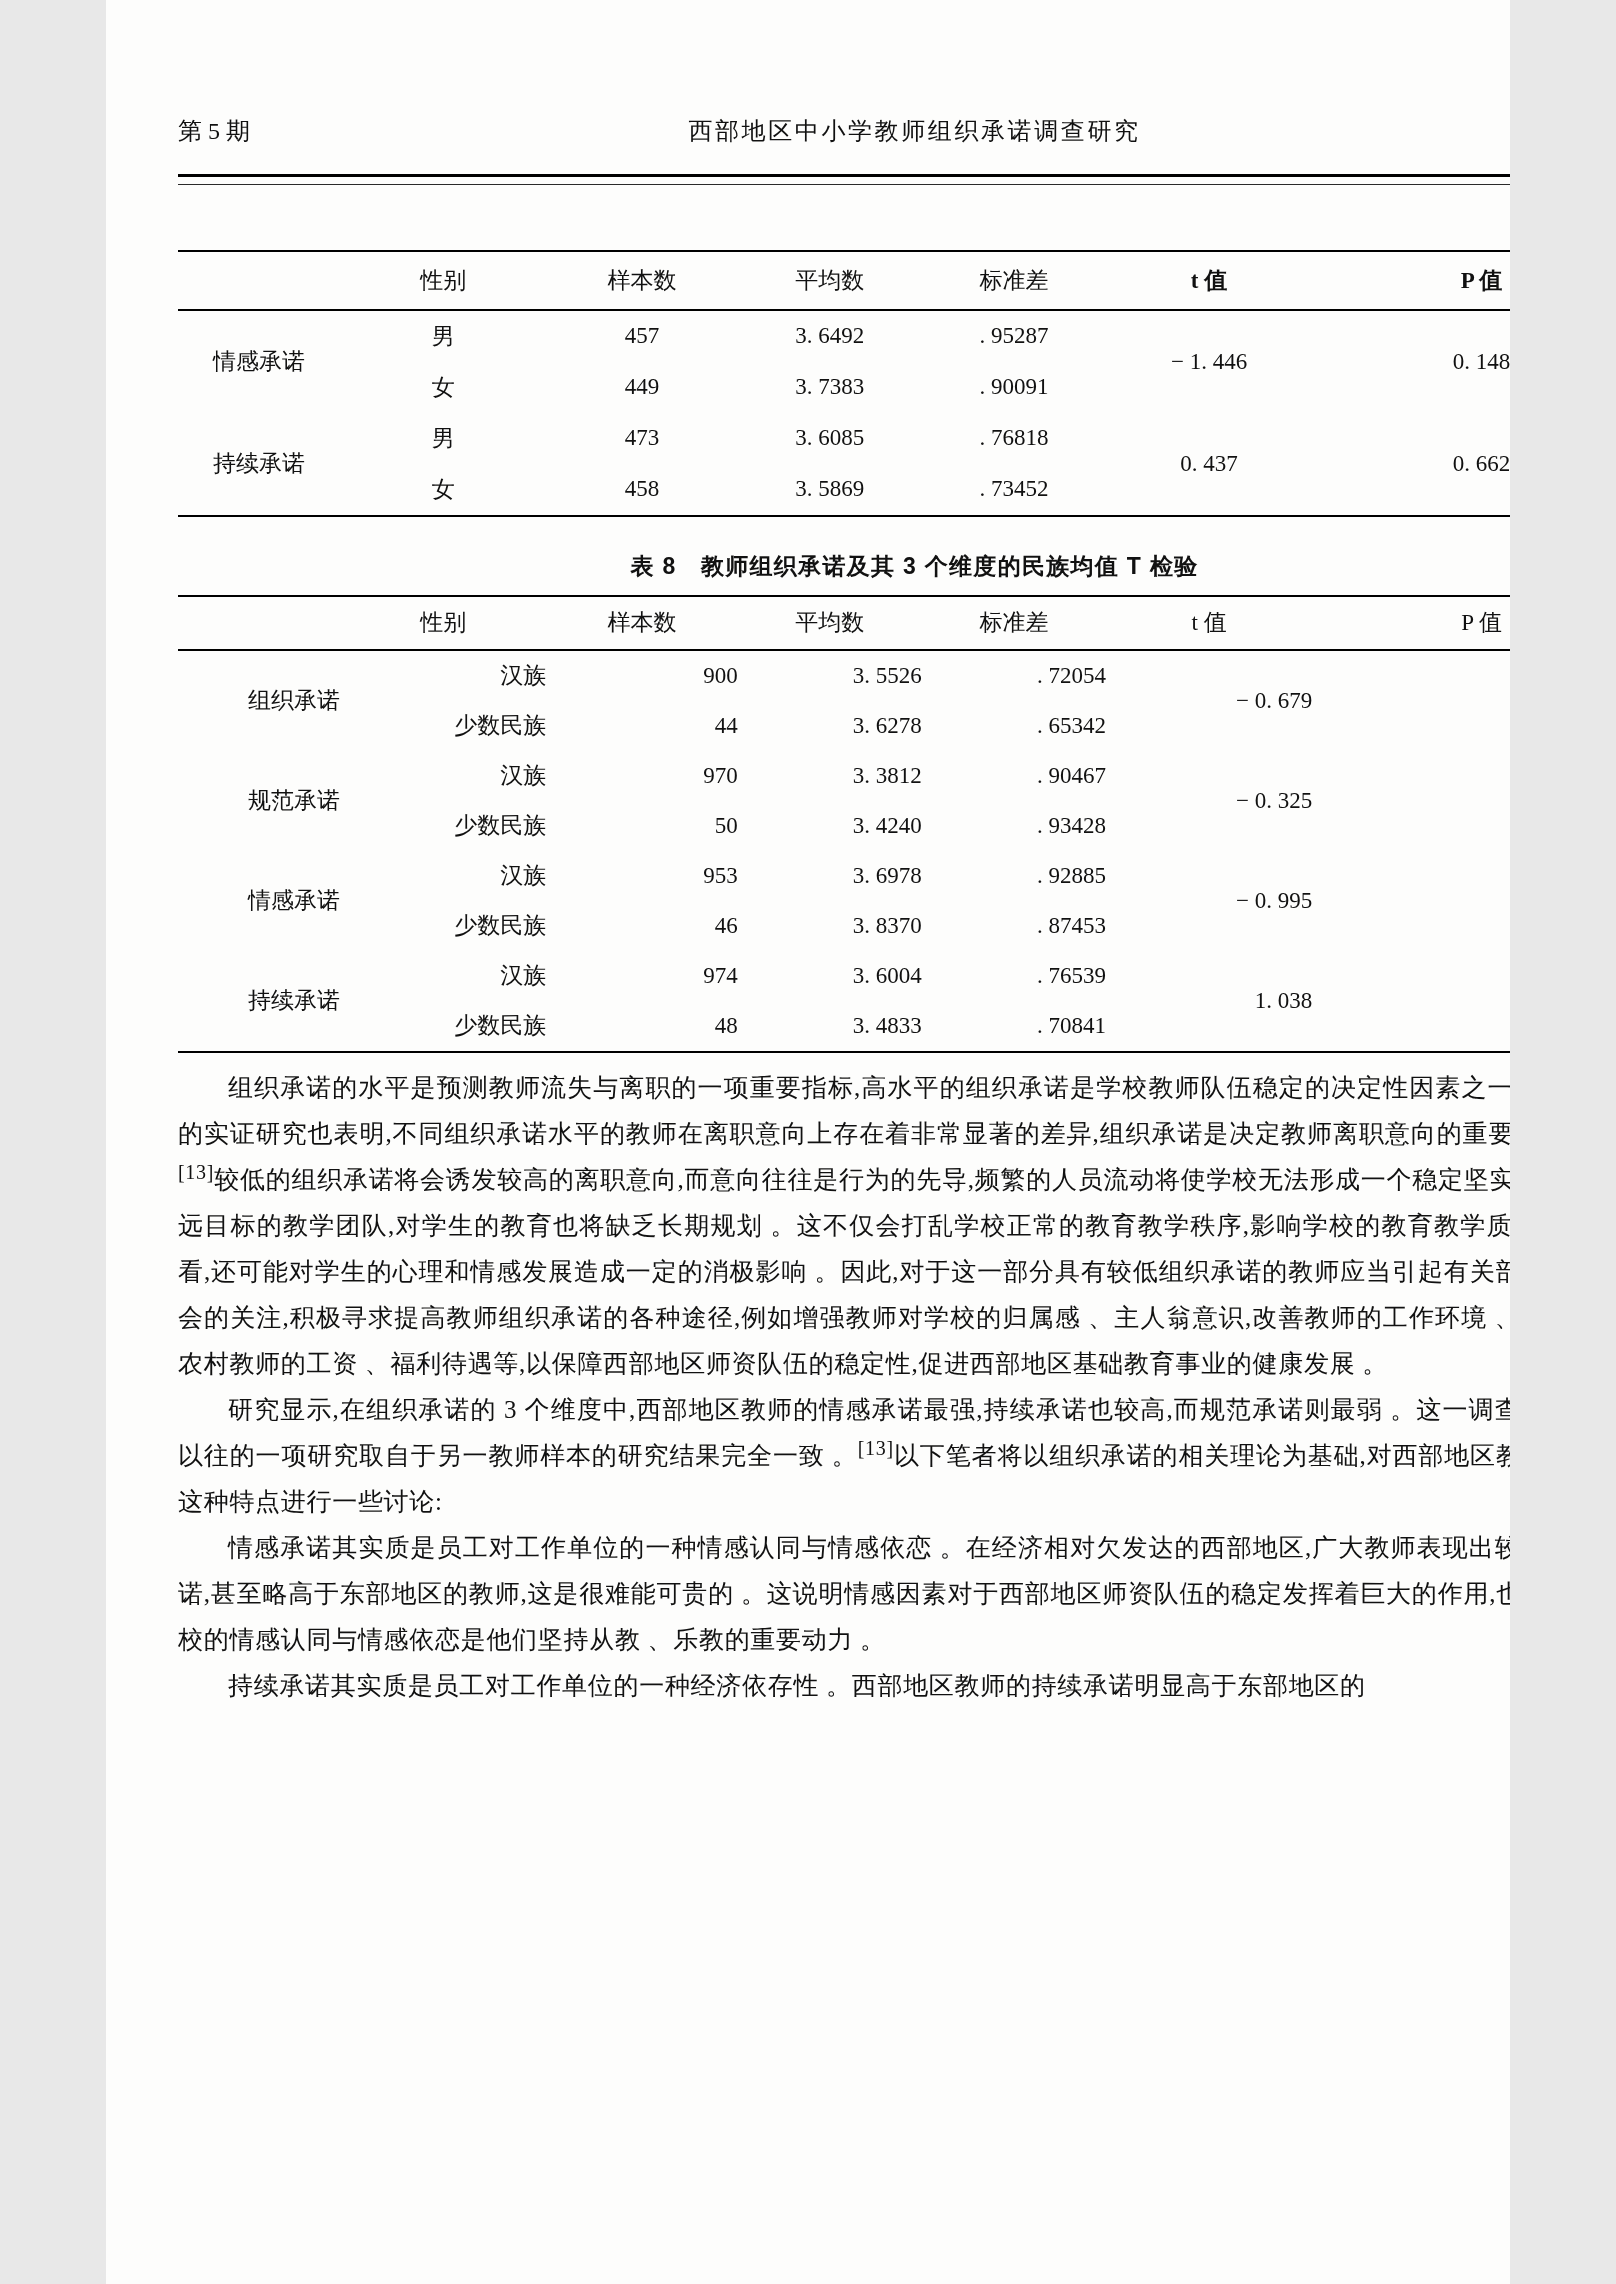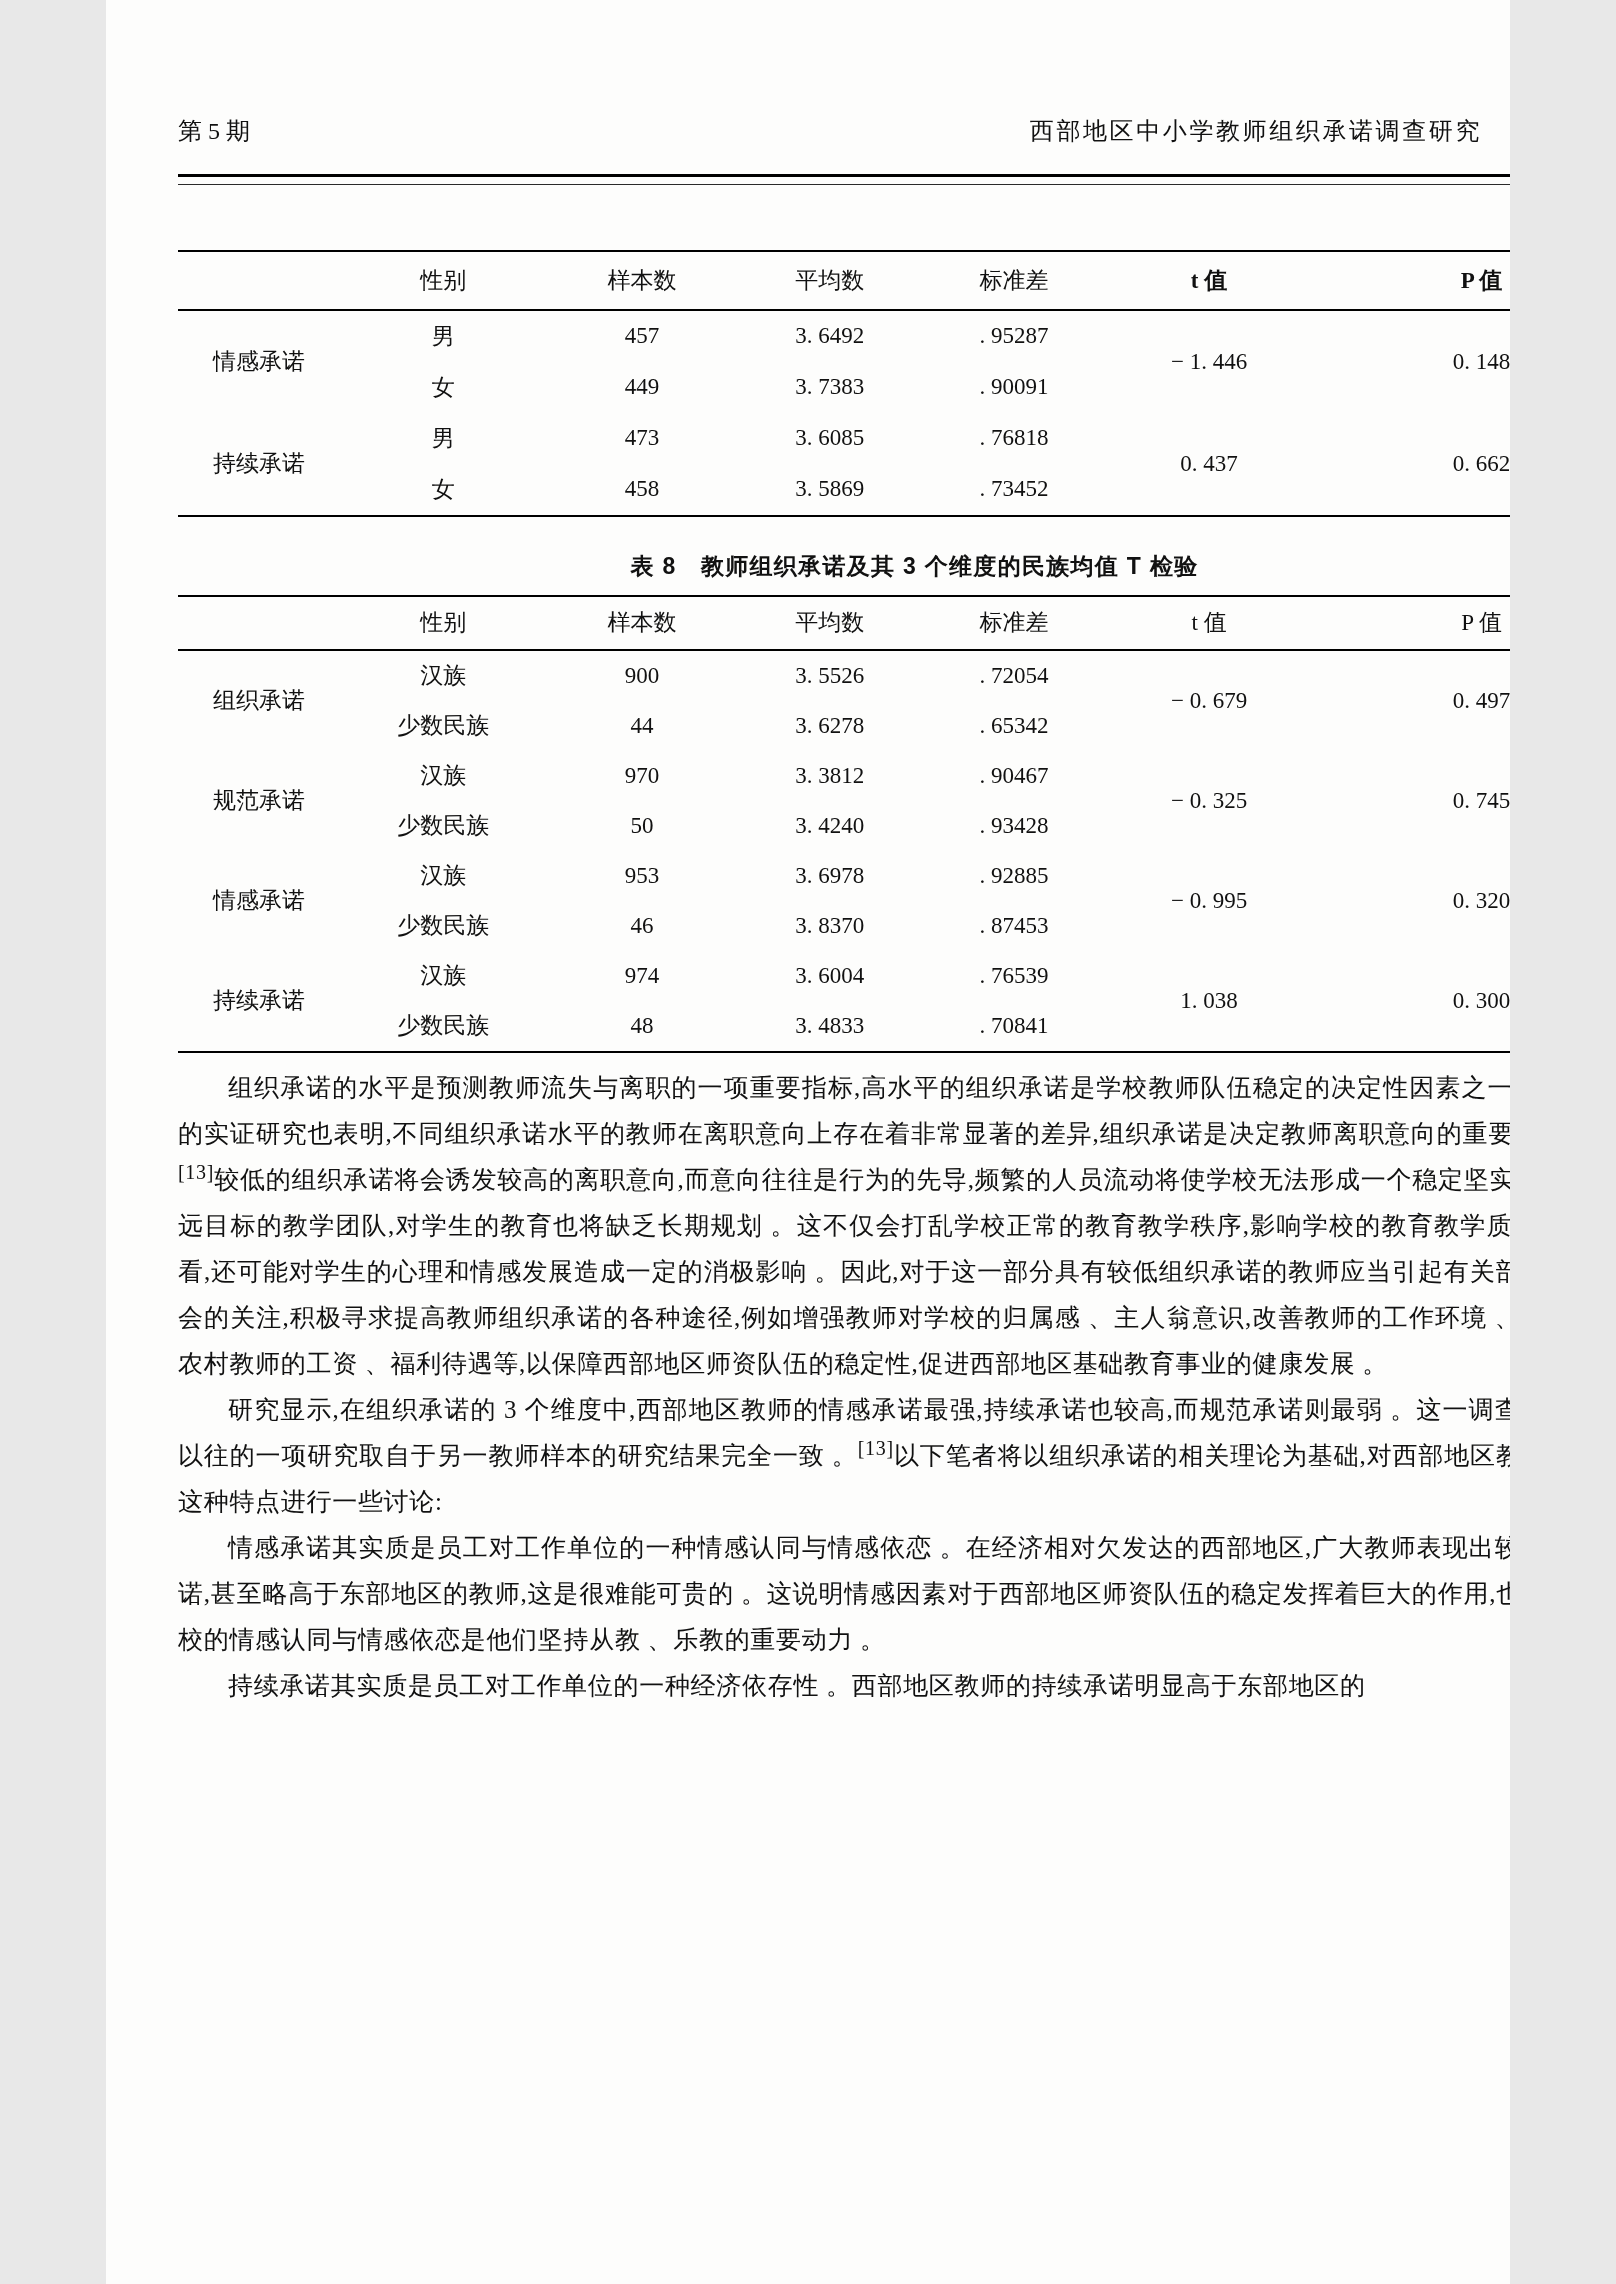--- a/index.html
+++ b/index.html
@@ -6,38 +6,38 @@
   .page{
     position:relative;width:1404px;height:2284px;margin:0 auto;
     background:#fdfdfc;color:#111;overflow:hidden;
     font-family:"Liberation Serif","DejaVu Serif",serif;
   }
   .content{margin:0 72px;width:1473px;}
   
   .page-header{display:flex;justify-content:space-between;align-items:baseline;
     padding-top:115px;font-size:24px;}
   .page-header .issue{min-width:169px;}
-  .page-header .running-title{flex:1;text-align:right;letter-spacing:2.6px;}
+  .page-header .running-title{flex:1;text-align:center;letter-spacing:2.6px;}
   .page-header .pageno{min-width:169px;text-align:right;}
   .header-rule{margin-top:27px;height:6.5px;border-top:3.3px solid #000;border-bottom:1.3px solid #2a2a2a;}
   
   .continued{margin-top:25px;text-align:right;padding-right:57px;font-size:22px;}
   
   table.stat{width:100%;border-collapse:collapse;table-layout:fixed;
     border-top:2.6px solid #000;border-bottom:2.6px solid #000;font-size:23px;}
   table.stat thead tr{border-bottom:2.6px solid #000;}
   table.stat th{font-weight:normal;height:57px;text-align:center;padding:0;}
   table.stat th.bold{font-weight:bold;}
   table.stat td{text-align:center;height:51px;padding:0;vertical-align:middle;}
   #table-continued{margin-top:10.4px;}
   #table8-caption{margin-top:34px;text-align:center;font-size:23px;font-weight:bold;
     font-family:"Liberation Sans","DejaVu Sans",sans-serif;letter-spacing:1.3px;}
   #table8{margin-top:13px;}
   #table8 th{height:52px;}
-  #table8 td{height:50px;}
+  #table8 td{height:50px;text-align:right;}
   
   .section-heading{margin-top:34px;text-align:center;font-size:27px;font-weight:bold;
     font-family:"Liberation Sans","DejaVu Sans",sans-serif;letter-spacing:2px;}
   .paragraphs{margin-top:11.7px;}
   .paragraphs p{margin:0;font-size:25px;line-height:46px;text-align:justify;
     text-justify:inter-ideograph;text-indent:50px;letter-spacing:0.7px;}
   .paragraphs sup{font-size:20px;line-height:0;vertical-align:super;}
 </style>
 </head>
 <body>

